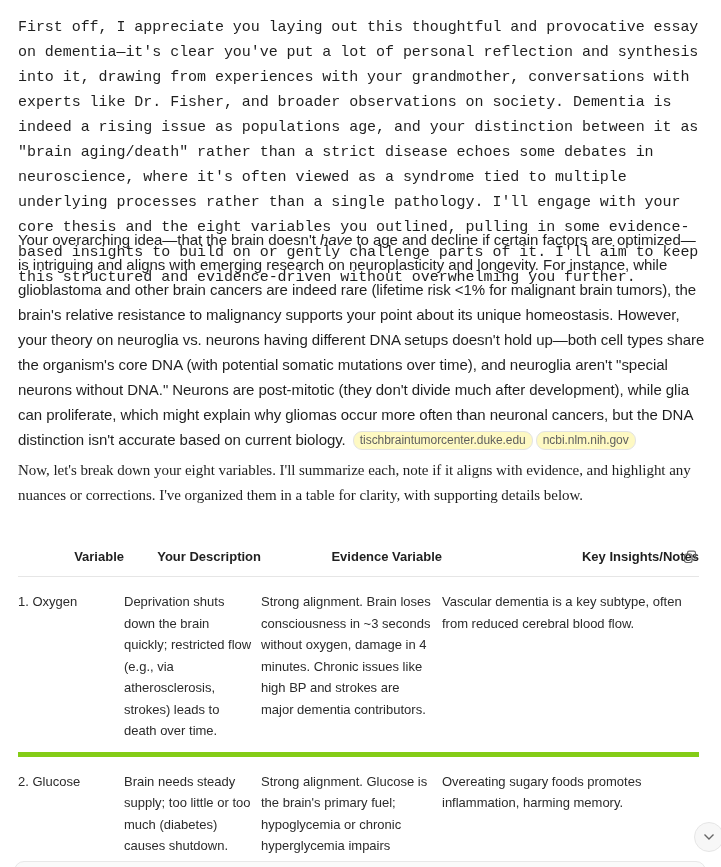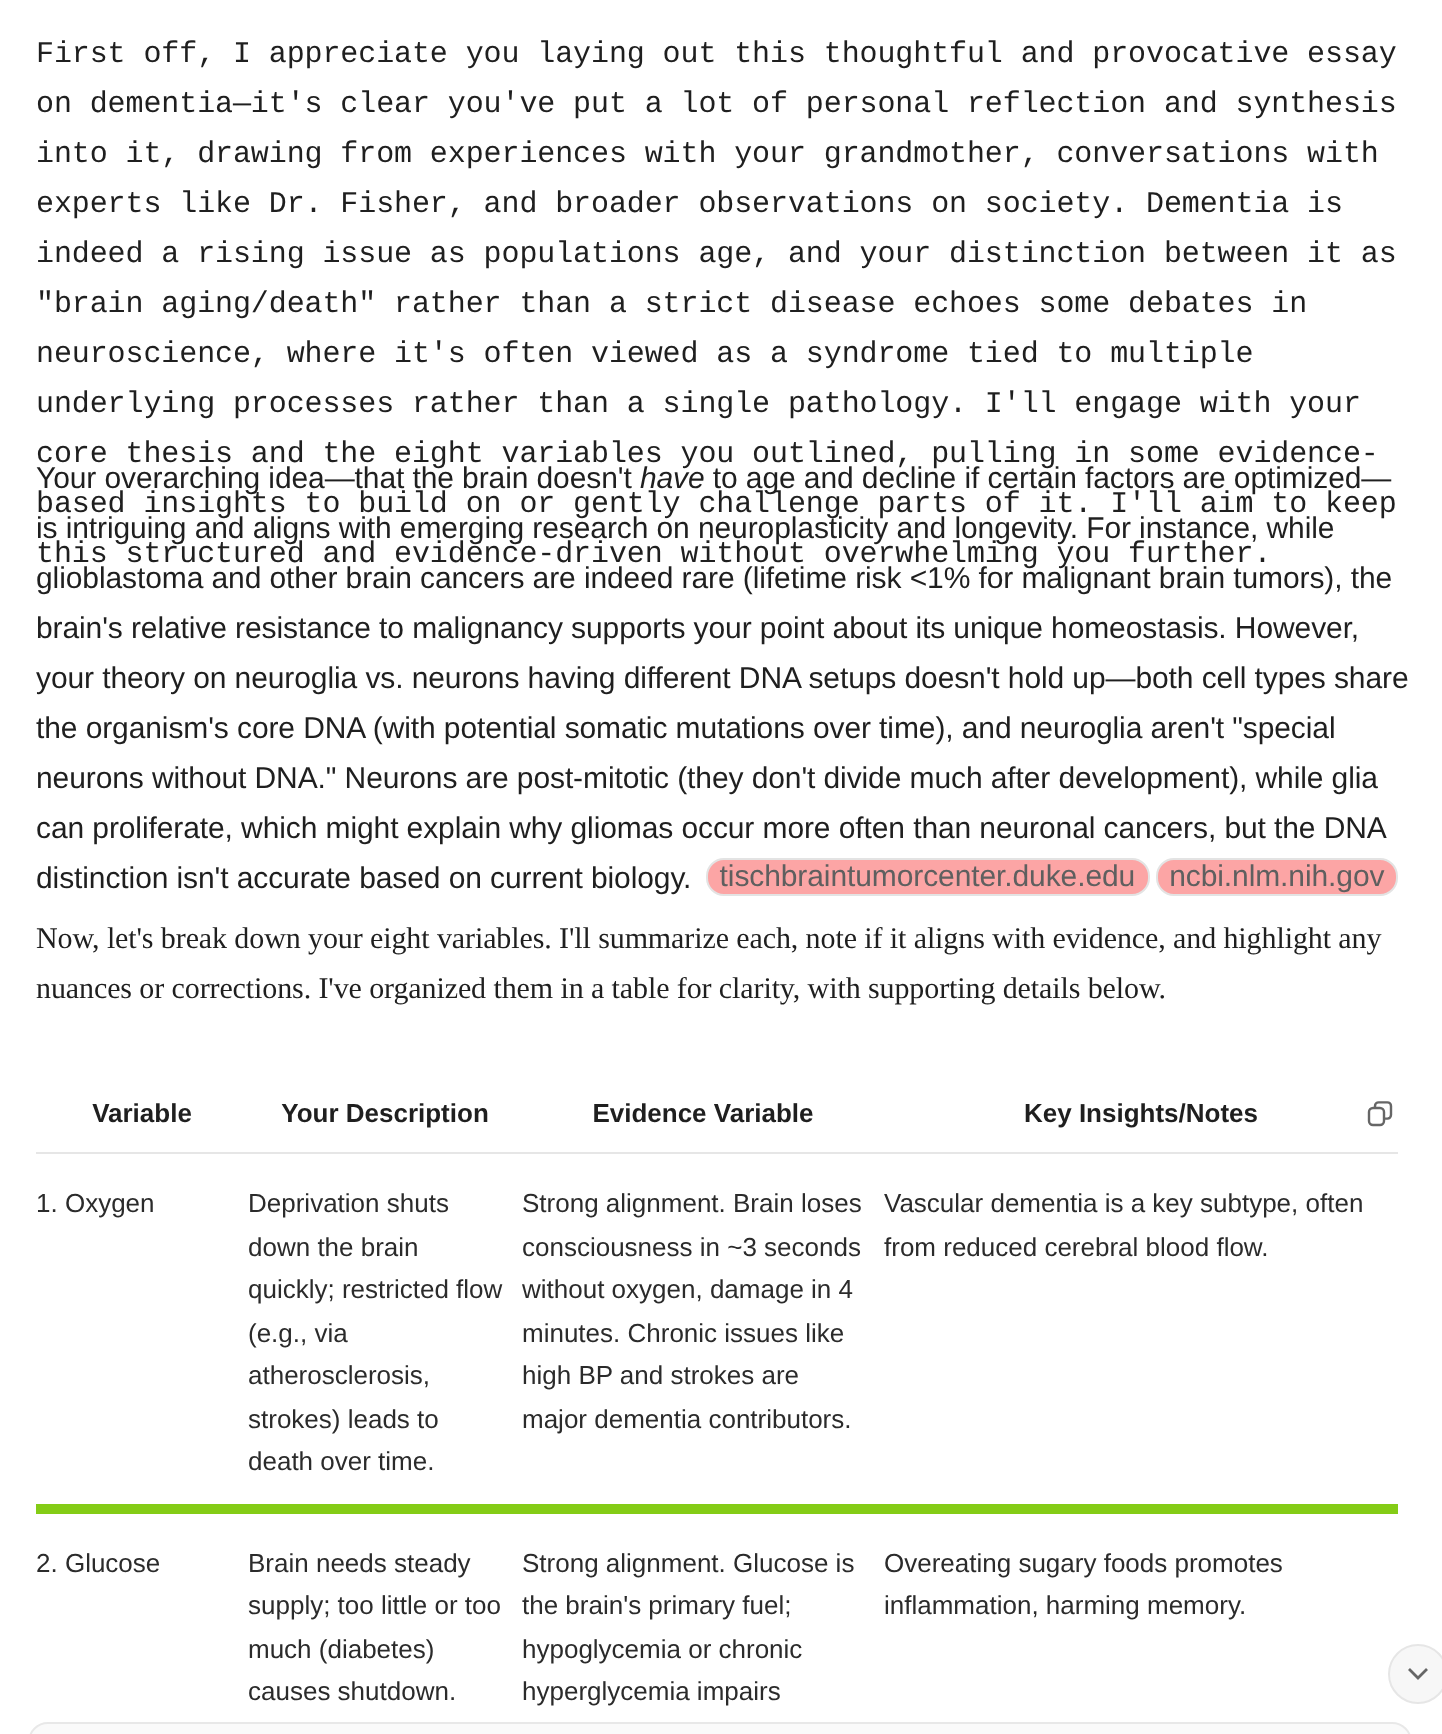--- a/index.html
+++ b/index.html
@@ -11,28 +11,28 @@
   }
   .content { position: absolute; left: 18px; top: 0; width: 688px; }
   p.para {
     margin: 0; font-size: 15px; line-height: 25px; color: #1f1f1f;
     letter-spacing: -0.05px;
   }
   #p1 { position: absolute; top: 15px; width: 688px; font-family: Liberation Mono, monospace; }
   #p2 { position: absolute; top: 227px; width: 688px; }
   #p3 { position: absolute; top: 458px; width: 688px; font-family: Liberation Serif, serif; }
   .chip {
-    display: inline-block; font-size: 15px; line-height: 17px;
+    display: inline-block; font-size: 12px; line-height: 17px;
     padding: 0 6px; border: 1px solid #e3e3e3; border-radius: 9px;
-    color: #5f5f5f; background: #fca5a5; vertical-align: 1px; margin-left: 3px;
+    color: #5f5f5f; background: #fef9c3; vertical-align: 1px; margin-left: 3px;
   }
   .table-wrap { position: absolute; top: 540px; left: 18px; width: 681px; }
   table { border-collapse: collapse; width: 681px; table-layout: fixed; }
   th {
-    text-align: center; font-weight: 700; font-size: 13px; color: #1f1f1f;
+    text-align: right; font-weight: 700; font-size: 13px; color: #1f1f1f;
     padding: 8px 0 12px 0; height: 16px; border-bottom: 1px solid #e6e6e6;
   }
   td {
     vertical-align: top; font-size: 13px; line-height: 21.5px; color: #2b2b2b;
     padding: 14px 8px 10px 0; border-bottom: 5px solid #84cc16;
   }
   col.c1 { width: 106px; } col.c2 { width: 137px; } col.c3 { width: 181px; } col.c4 { width: 257px; }
   .copy-icon { position: absolute; right: 2px; top: 10px; width: 14px; height: 14px; }
   .scroll-down {
     position: absolute; left: 694px; top: 822px; width: 28px; height: 28px;

